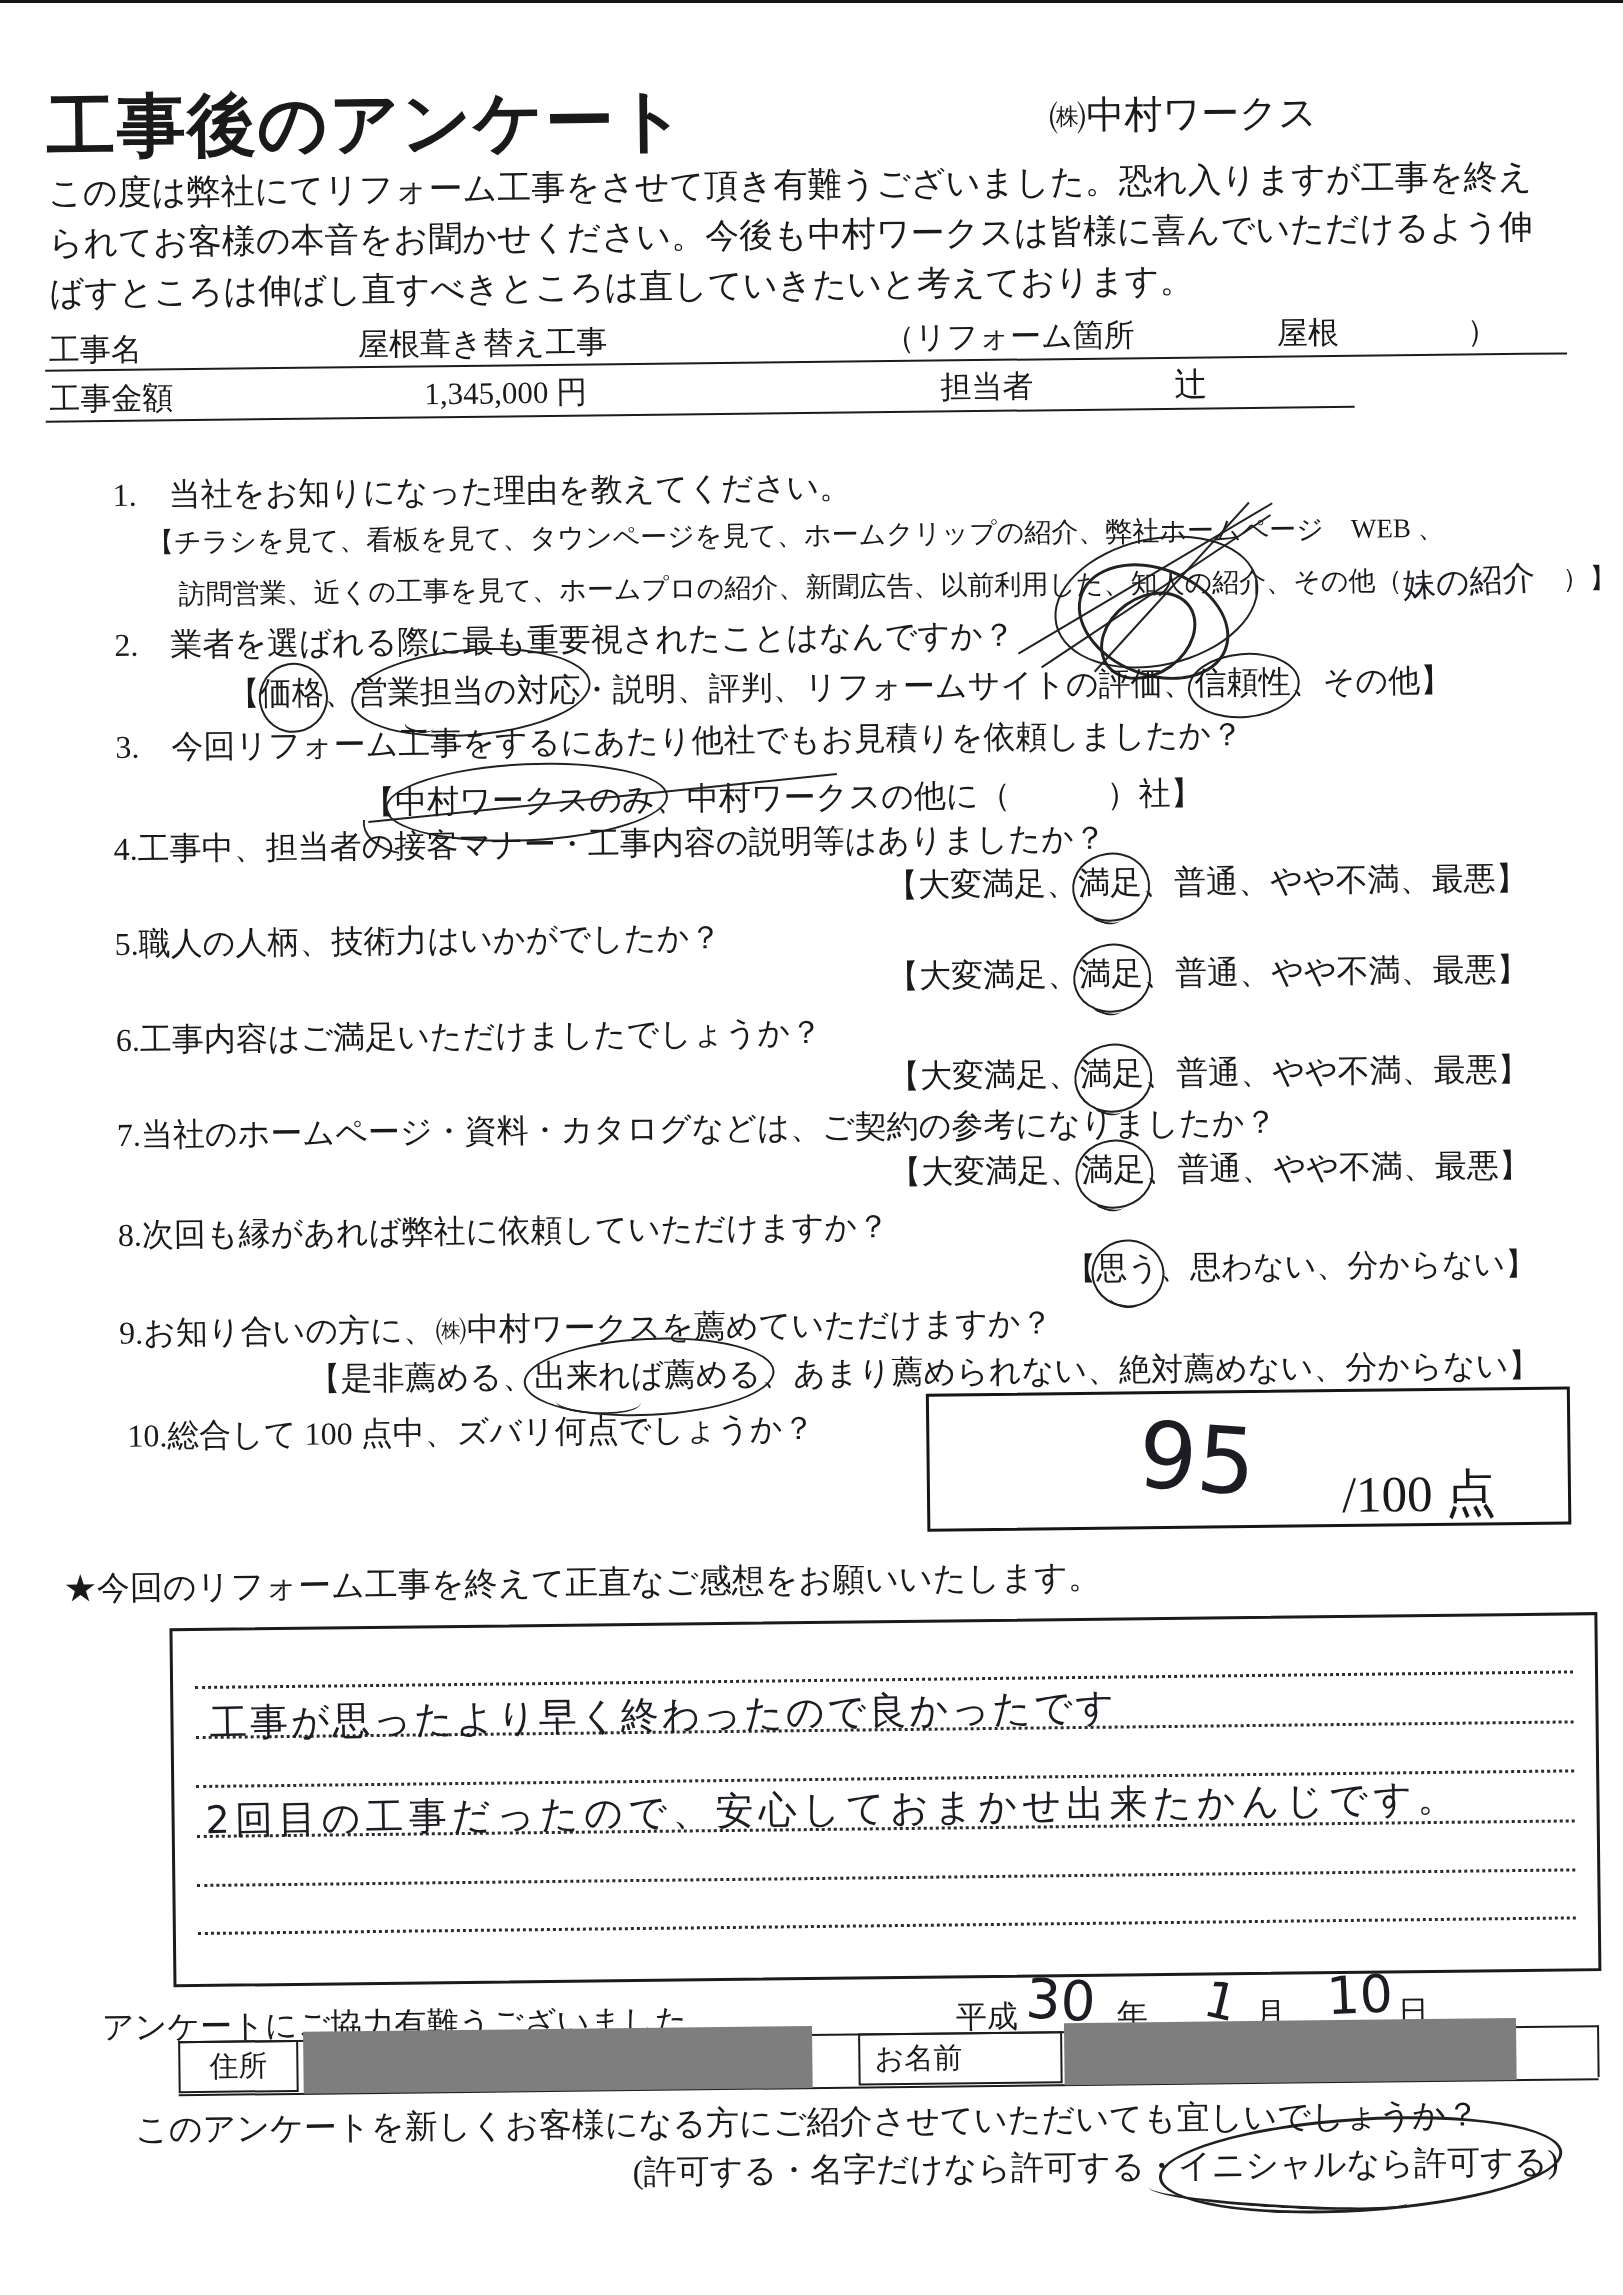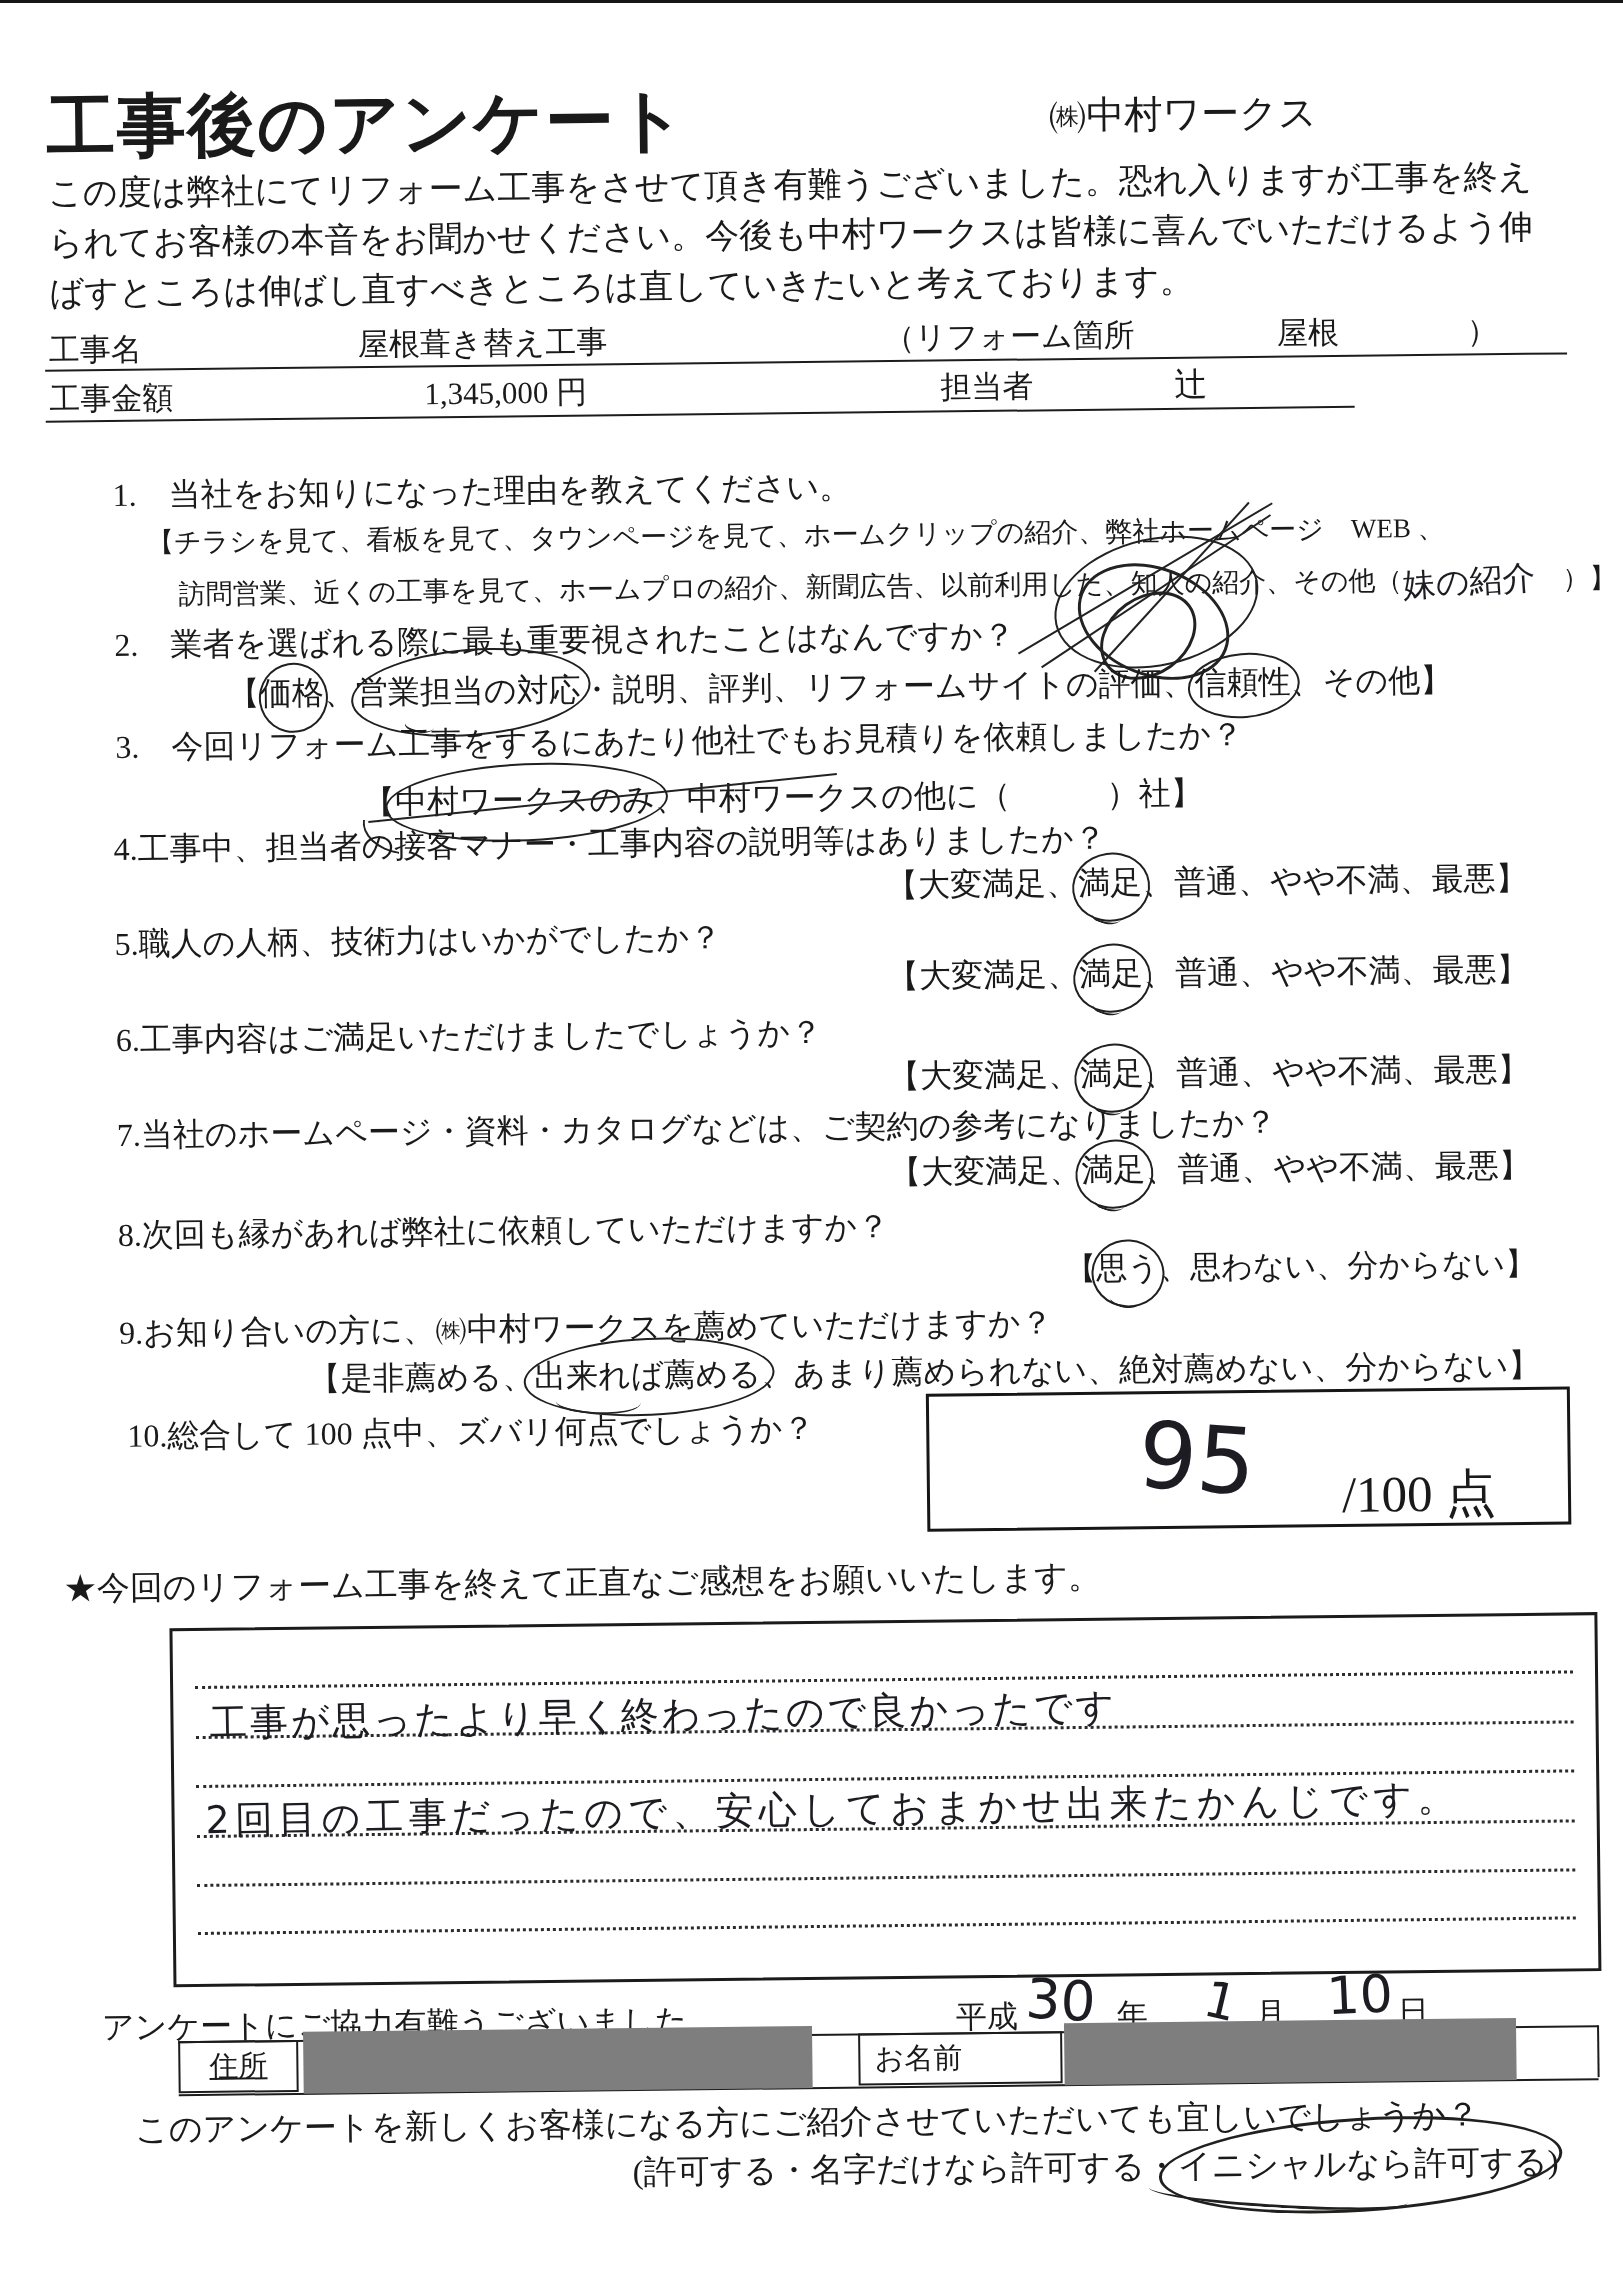--- a/index.html
+++ b/index.html
@@ -154,21 +154,21 @@
   <div class="t" style="left:1107px;top:1998px;font-size:31px;">年</div>
   <div class="hw hw-abs" style="left:1195px;top:1977px;font-size:50px;transform:rotate(14deg);">1</div>
   <div class="t" style="left:1245px;top:1998px;font-size:31px;">月</div>
   <div class="hw hw-abs" style="left:1317px;top:1971px;font-size:52px;transform:rotate(-2deg);">10</div>
   <div class="t" style="left:1388px;top:1998px;font-size:31px;">日</div>
 
   <div class="hline" style="left:168px;top:2034px;width:1420px;border-top-width:2px;"></div>
   <div class="hline" style="left:168px;top:2087px;width:1420px;border-top-width:2px;"></div>
   <div class="vline" style="left:1587px;top:2034px;height:52px;"></div>
   <div class="cell" style="left:168px;top:2034px;width:120px;height:52px;justify-content:center;">
-    <span class="t" style="position:static;font-size:29px;text-decoration:underline;">住所</span>
+    <span class="t" style="position:static;font-size:29px;">住所</span>
   </div>
   <div class="redact" style="left:293px;top:2026px;width:509px;height:62px;"></div>
   <div class="cell" style="left:848px;top:2034px;width:204px;height:52px;padding-left:14.4px;">
     <span class="t" style="position:static;font-size:29px;">お名前</span>
   </div>
   <div class="redact" style="left:1054px;top:2026px;width:452px;height:62px;"></div>
 
   <div class="t" style="left:124px;top:2100px;font-size:33px;">このアンケートを新しくお客様になる方にご紹介させていただいても宜しいでしょうか？</div>
   <div class="t" style="left:621px;top:2148px;font-size:33px;">
     <span>(許可する・名字だけなら許可する・</span><span class="circled c-perm">イニシャルなら許可する</span><span>)</span>

